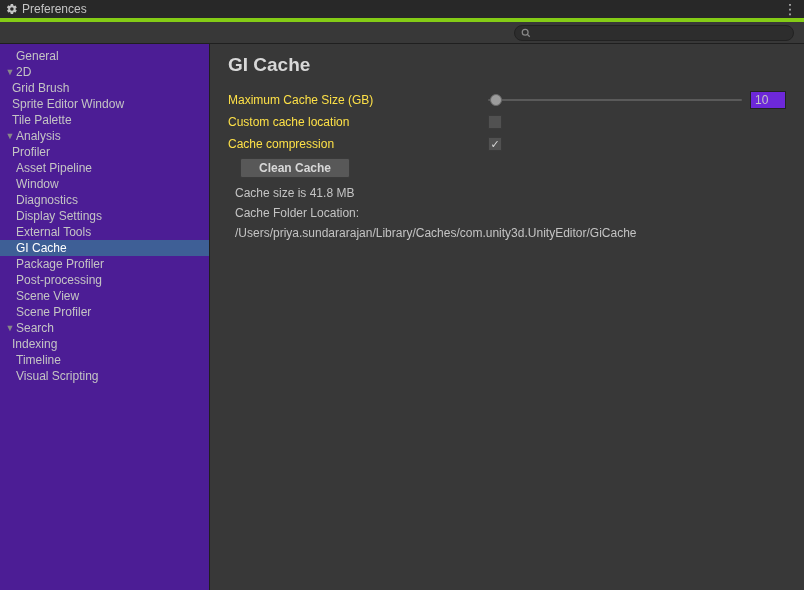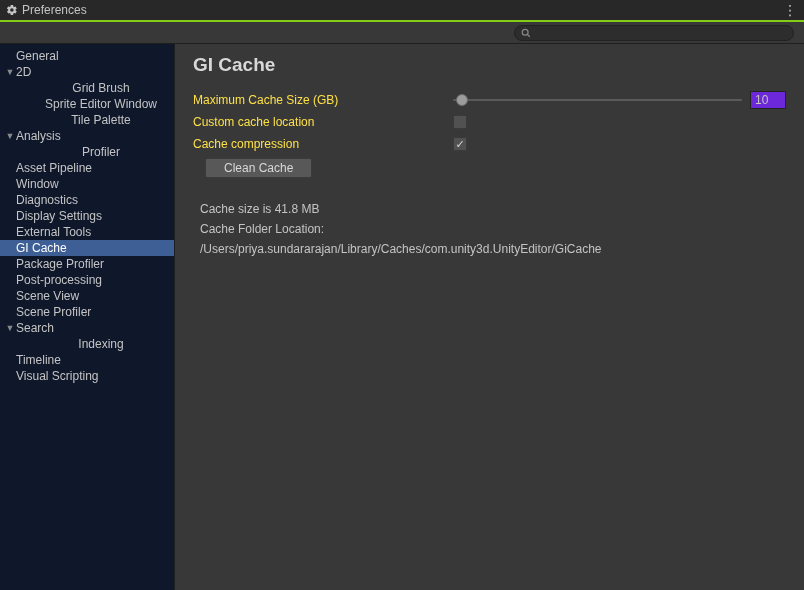--- a/index.html
+++ b/index.html
@@ -1,41 +1,41 @@
 <!DOCTYPE html>
 <html><head>
 <meta charset="utf-8">
 <style>
 * { margin: 0; padding: 0; box-sizing: border-box; font-family: -apple-system, "Segoe UI", Arial, sans-serif; }
 body { background: #383838; color: #c4c4c4; font-size: 12px; width: 804px; height: 590px; overflow: hidden; }
 .window { display: flex; flex-direction: column; height: 100%; }
-.titlebar { background: #282828; height: 22px; display: flex; align-items: center; padding: 0 6px; border-bottom: 2px solid #84cc16; }
+.titlebar { background: #282828; height: 22px; display: flex; align-items: center; padding: 0 6px; border-bottom: 4px solid #84cc16; }
 .titlebar .gear { margin-right: 4px; display:flex; align-items:center; }
 .titlebar .title { color: #c4c4c4; font-size: 12px; }
 .titlebar .dots { margin-left: auto; color: #c4c4c4; font-size: 14px; letter-spacing: 1px; }
 .toolbar { background: #383838; height: 22px; border-bottom: 1px solid #1f1f1f; display:flex; align-items:center; justify-content:flex-end; padding-right:10px; }
 .search-wrap { display:flex; align-items:center; background:#2d2d2d; border:1px solid #222; border-radius:10px; height:16px; width:280px; padding:0 6px; }
 .search-wrap .sicon { margin-right:4px; display:flex; }
 .search-wrap input { background:transparent; border:none; outline:none; color:#c4c4c4; font-size:11px; width:100%; }
 .content { display:flex; flex:1; overflow:hidden; }
-.sidebar { width:175px; background:#0f172a; border-right:1px solid #1f1f1f; padding-top:4px; overflow-y:auto; }
+.sidebar { width:210px; background:#4c1d95; border-right:1px solid #1f1f1f; padding-top:4px; overflow-y:auto; }
 .tree-item { display:flex; align-items:center; height:16px; padding-left:16px; cursor:pointer; color:#c4c4c4; }
-.tree-item.child { padding-left:28px;justify-content:center; }
+.tree-item.child { padding-left:12px; }
 .tree-item.selected { background:#3e5f96; color:#fff; }
 .tree-item .arrow { width:12px; margin-left:-12px; display:inline-flex; justify-content:center; color:#888; font-size:9px; }
 .main { flex:1; background:#383838; padding:10px 18px; overflow:auto; }
 .main h1 { font-size:19px; font-weight:600; color:#d8d8d8; margin-bottom:14px; }
 .row { display:flex; align-items:center; height:20px; margin-bottom:2px; }
 .row .label { width:260px; color:#fde047; }
 .slider-wrap { display:flex; align-items:center; flex:1; }
 .slider-track { flex:1; height:2px; background:#5a5a5a; position:relative; border-radius:1px; margin-right:8px; }
 .slider-thumb { position:absolute; left:0; top:50%; transform:translate(-50%,-50%); width:12px; height:12px; border-radius:50%; background:#9c9c9c; border:1px solid #6a6a6a; }
 .numfield { width:36px; height:18px; background:#6d28d9; border:1px solid #222; color:#c4c4c4; text-align:left; padding:0 4px; font-size:12px; }
 .checkbox { width:14px; height:14px; background:#515151; border:1px solid #3a3a3a; display:flex; align-items:center; justify-content:center; color:#d8d8d8; font-size:11px; }
-.btn { display:inline-flex; align-items:center; justify-content:center; height:20px; padding:0 18px; background:#585858; border:1px solid #3a3a3a; color:#d8d8d8; cursor:pointer; border-radius:2px; margin-left:12px; margin-top:2px; margin-bottom:20px; }
+.btn { display:inline-flex; align-items:center; justify-content:center; height:20px; padding:0 18px; background:#585858; border:1px solid #3a3a3a; color:#d8d8d8; cursor:pointer; border-radius:2px; margin-left:12px; margin-top:2px; margin-bottom:4px;font-weight:bold; }
 .info { color:#c4c4c4; margin-top:2px; margin-left:7px; line-height:18px; }
 svg { display:block; }
 </style>
 </head>
 <body>
 
 <div class="window">
   <div class="titlebar">
     <span class="gear">
       <svg width="12" height="12" viewBox="0 0 24 24" fill="#c4c4c4">

